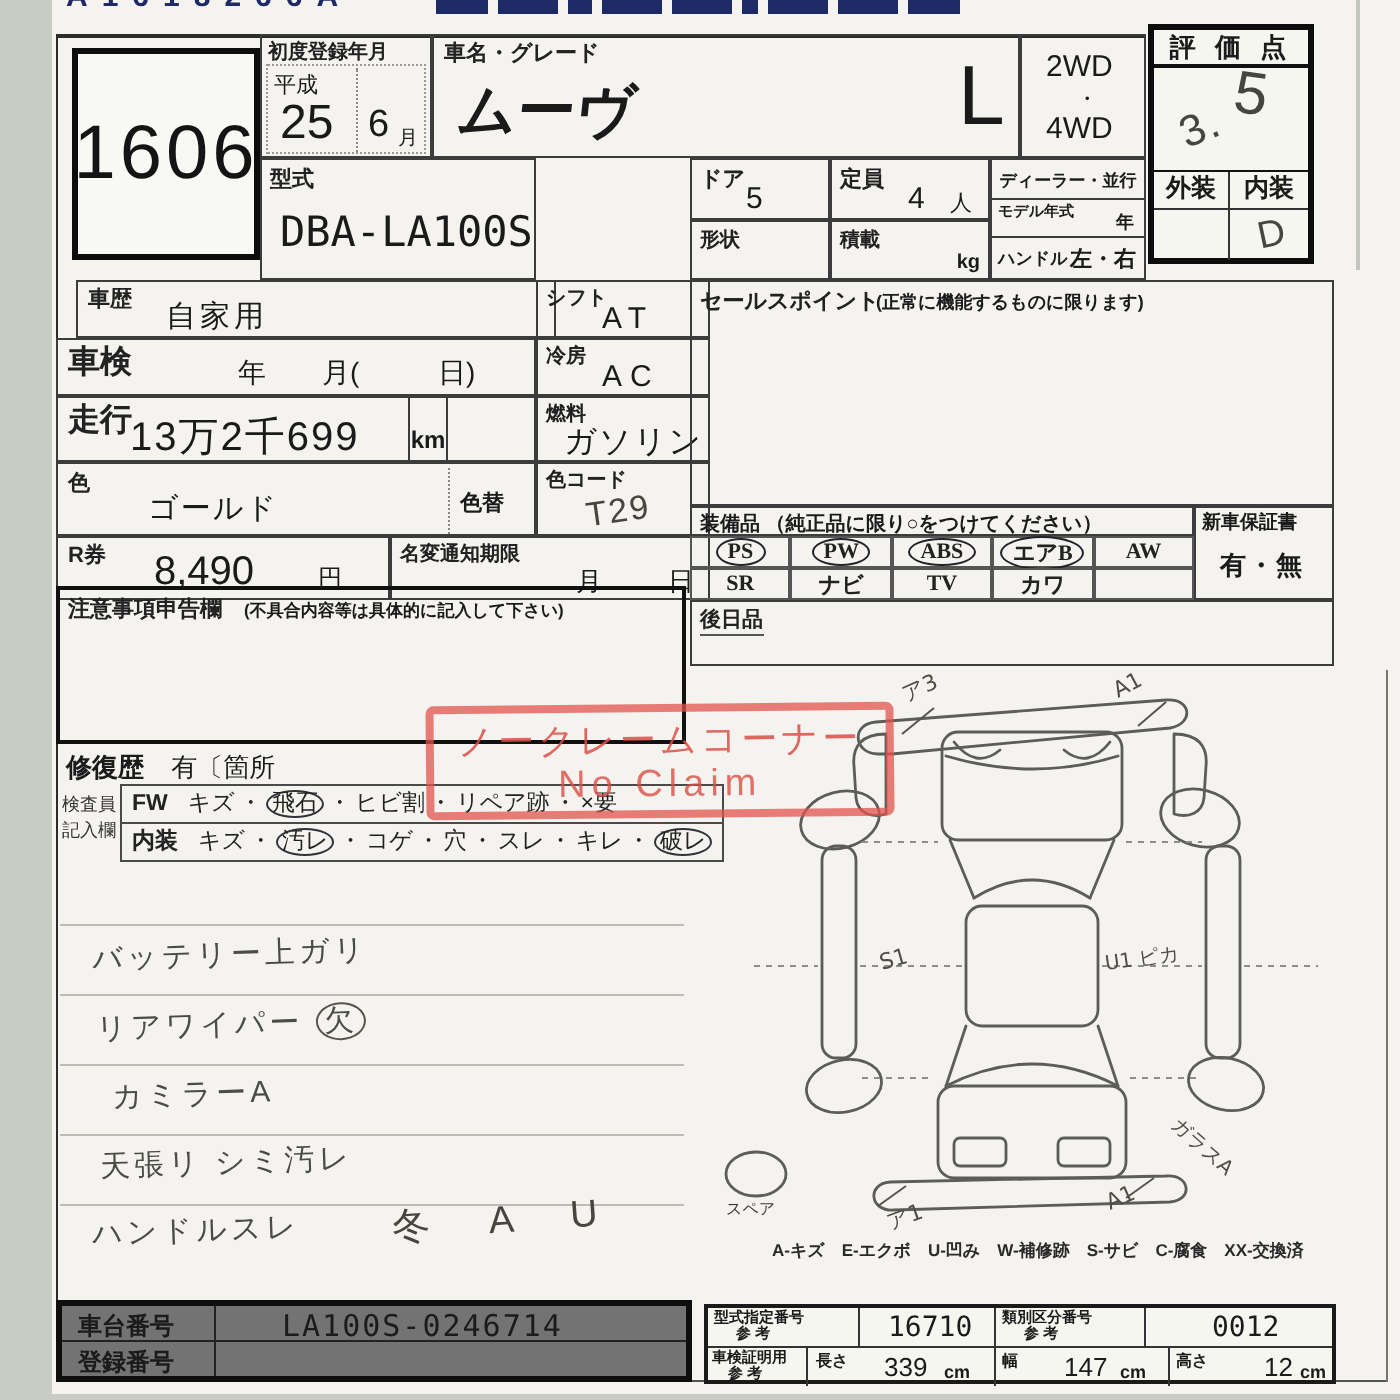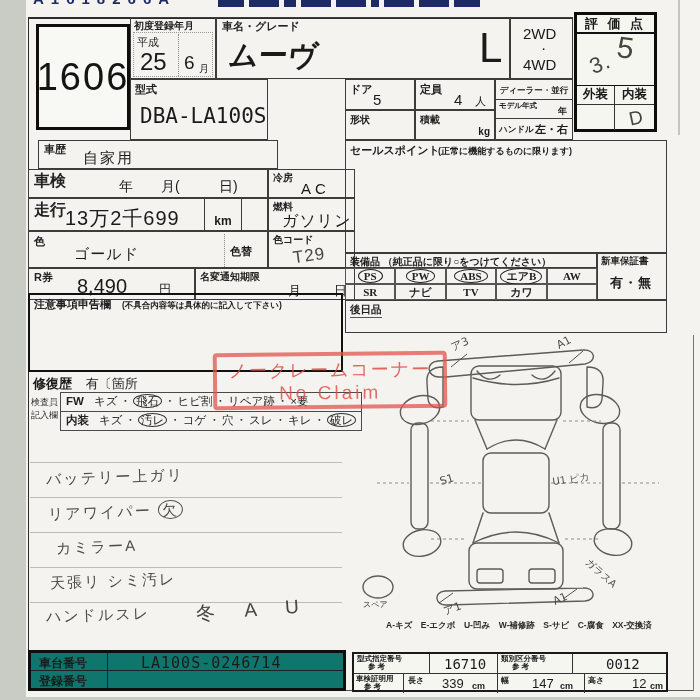--- a/index.html
+++ b/index.html
@@ -133,41 +133,45 @@
   </div>
   <div class="cell" style="left:28px;top:169px;width:240px;height:29px;">
     <span class="lbl" style="left:5px;top:1px;font-size:16px;">車検</span>
     <span class="val" style="left:90px;top:8px;font-size:14px;">年</span>
     <span class="val" style="left:132px;top:8px;font-size:14px;">月(</span>
     <span class="val" style="left:190px;top:8px;font-size:14px;">日)</span>
   </div>
   <div class="cell" style="left:28px;top:198px;width:240px;height:33px;">
     <span class="lbl" style="left:5px;top:1px;font-size:16px;">走行</span>
     <span class="val" style="left:36px;top:6px;font-size:20px;letter-spacing:1px;">13万2千699</span>
-    <div class="abs" style="left:175px;top:0;width:38px;height:100%;border-left:1px solid #3c3c3c;border-right:1px solid #3c3c3c;text-align:center;">
+    <div class="abs" style="left:175px;top:0;width:20px;height:100%;border-left:1px solid #3c3c3c;border-right:1px solid #3c3c3c;text-align:center;">
       <span style="font-size:12px;font-weight:bold;position:relative;top:12px;">km</span>
     </div>
   </div>
   <div class="cell" style="left:28px;top:231px;width:240px;height:37px;">
     <span class="lbl" style="left:5px;top:2px;font-size:11px;">色</span>
     <span class="val" style="left:45px;top:13px;font-size:15px;letter-spacing:1px;">ゴールド</span>
     <div class="dottedline" style="left:195px;top:2px;height:33px;"></div>
     <span class="val" style="left:201px;top:12px;font-size:11px;font-weight:bold;">色替</span>
   </div>
   <div class="cell" style="left:28px;top:268px;width:167px;height:32px;">
     <span class="lbl" style="left:5px;top:1px;font-size:11px;">R券</span>
     <span class="val" style="left:48px;top:6px;font-size:20px;">8,490</span>
     <span class="val" style="left:130px;top:12px;font-size:12px;">円</span>
   </div>
   <div class="cell" style="left:195px;top:268px;width:160px;height:32px;">
     <span class="lbl" style="left:4px;top:1px;">名変通知期限</span>
     <span class="val" style="left:92px;top:13px;font-size:13px;">月</span>
     <span class="val" style="left:138px;top:13px;font-size:13px;">日</span>
   </div>
 
+  <div class="cell" style="left:268px;top:140px;width:87px;height:29px;">
+    <span class="lbl" style="left:4px;top:1px;">シフト</span>
+    <span class="val" style="left:32px;top:10px;font-size:15px;letter-spacing:4px;">AT</span>
+  </div>
   <div class="cell" style="left:268px;top:169px;width:87px;height:29px;">
     <span class="lbl" style="left:4px;top:1px;">冷房</span>
     <span class="val" style="left:32px;top:10px;font-size:15px;letter-spacing:4px;">AC</span>
   </div>
   <div class="cell" style="left:268px;top:198px;width:87px;height:33px;">
     <span class="lbl" style="left:4px;top:1px;">燃料</span>
     <span class="val" style="left:13px;top:12px;font-size:16px;letter-spacing:1px;">ガソリン</span>
   </div>
   <div class="cell" style="left:268px;top:231px;width:87px;height:37px;">
     <span class="lbl" style="left:4px;top:1px;">色コード</span>
@@ -317,21 +321,21 @@
       <text x="94" y="152" transform="rotate(-16 94 152)">S1</text>
       <text x="206" y="152" transform="rotate(-8 206 152)" font-size="10">U1 ピカ</text>
       <text x="238" y="230" transform="rotate(42 238 230)" font-size="10">ガラスA</text>
       <text x="98" y="282" transform="rotate(-20 98 282)">ア1</text>
       <text x="208" y="272" transform="rotate(-24 208 272)">A1</text>
       <text x="16" y="274" font-size="8" fill="#333">スペア</text>
     </g>
   </svg>
   <div class="abs" style="left:386px;top:620px;font-size:8.5px;font-weight:bold;color:#2a2a2a;white-space:nowrap;">A-キズ　E-エクボ　U-凹み　W-補修跡　S-サビ　C-腐食　XX-交換済</div>
 
-  <div class="abs" style="left:28px;top:650px;width:318px;height:41px;border:3px solid #0e0e0e;box-sizing:border-box;background:#0f766e;">
+  <div class="abs" style="left:28px;top:650px;width:318px;height:41px;border:3px solid #0e0e0e;box-sizing:border-box;background:#737373;">
     <div class="abs" style="left:76px;top:0;width:1.2px;height:100%;background:#222;"></div>
     <div class="abs" style="left:0;top:17px;width:100%;height:1.2px;background:#222;"></div>
     <span class="abs" style="left:8px;top:2px;font-size:12px;font-weight:bold;">車台番号</span>
     <span class="abs mono" style="left:110px;top:1px;font-size:15px;letter-spacing:1px;">LA100S-0246714</span>
     <span class="abs" style="left:8px;top:20px;font-size:12px;font-weight:bold;">登録番号</span>
     <span class="abs mono" style="left:110px;top:20px;font-size:14px;"></span>
   </div>
 
   <div class="abs" style="left:352px;top:652px;width:316px;height:40px;border:2px solid #1a1a1a;box-sizing:border-box;background:#f6f6f1;font-size:0;">
     <div class="abs" style="left:0;top:19px;width:100%;height:1px;background:#333;"></div>

